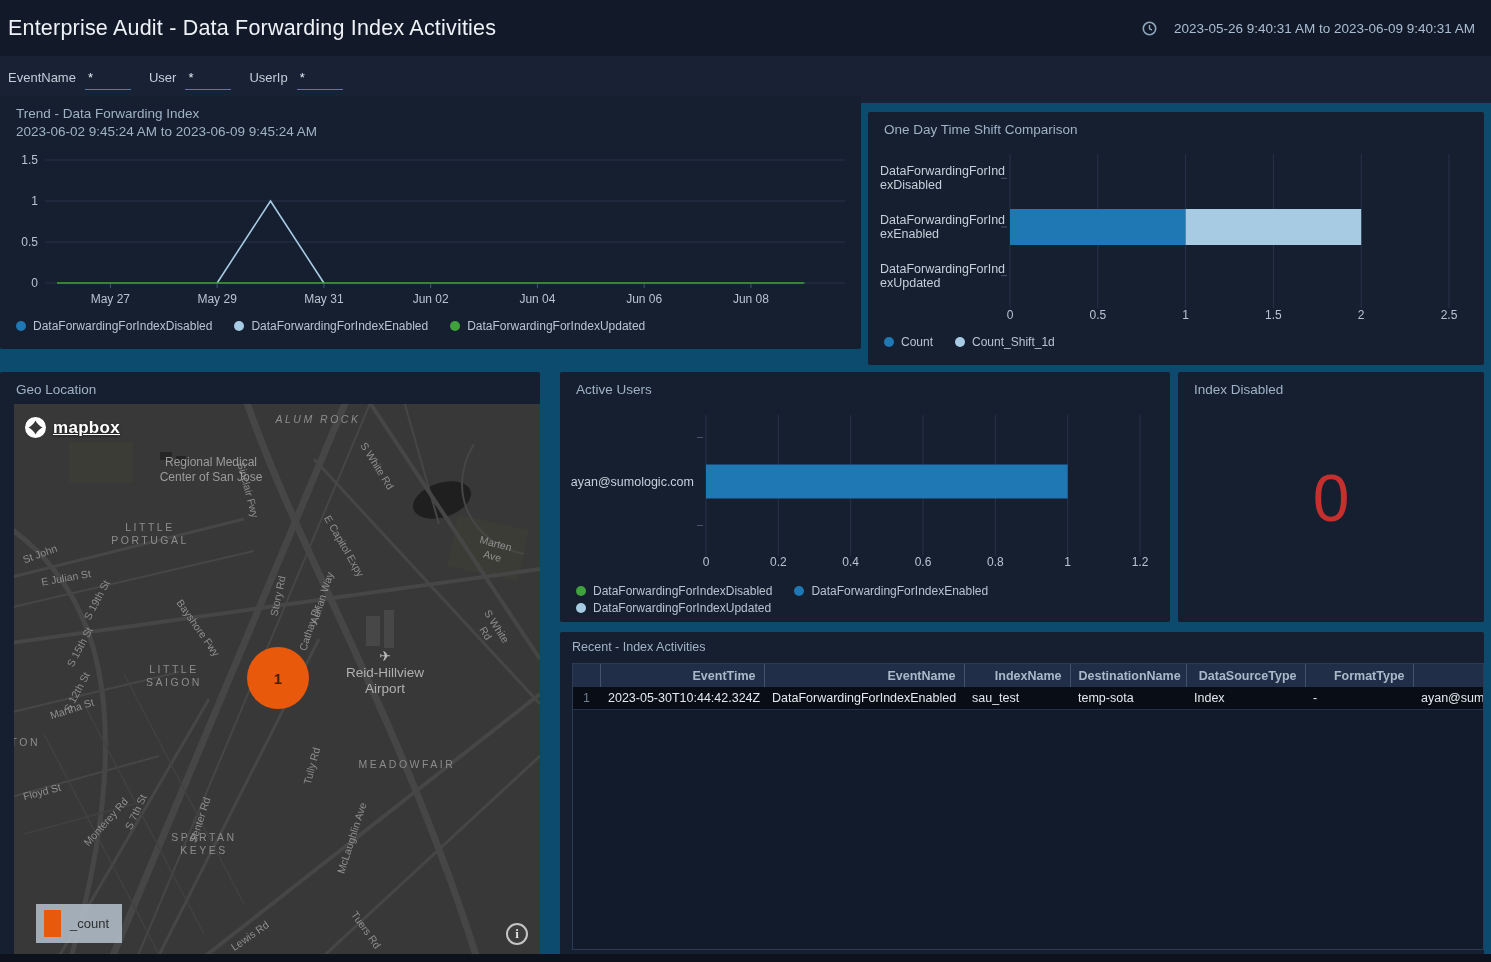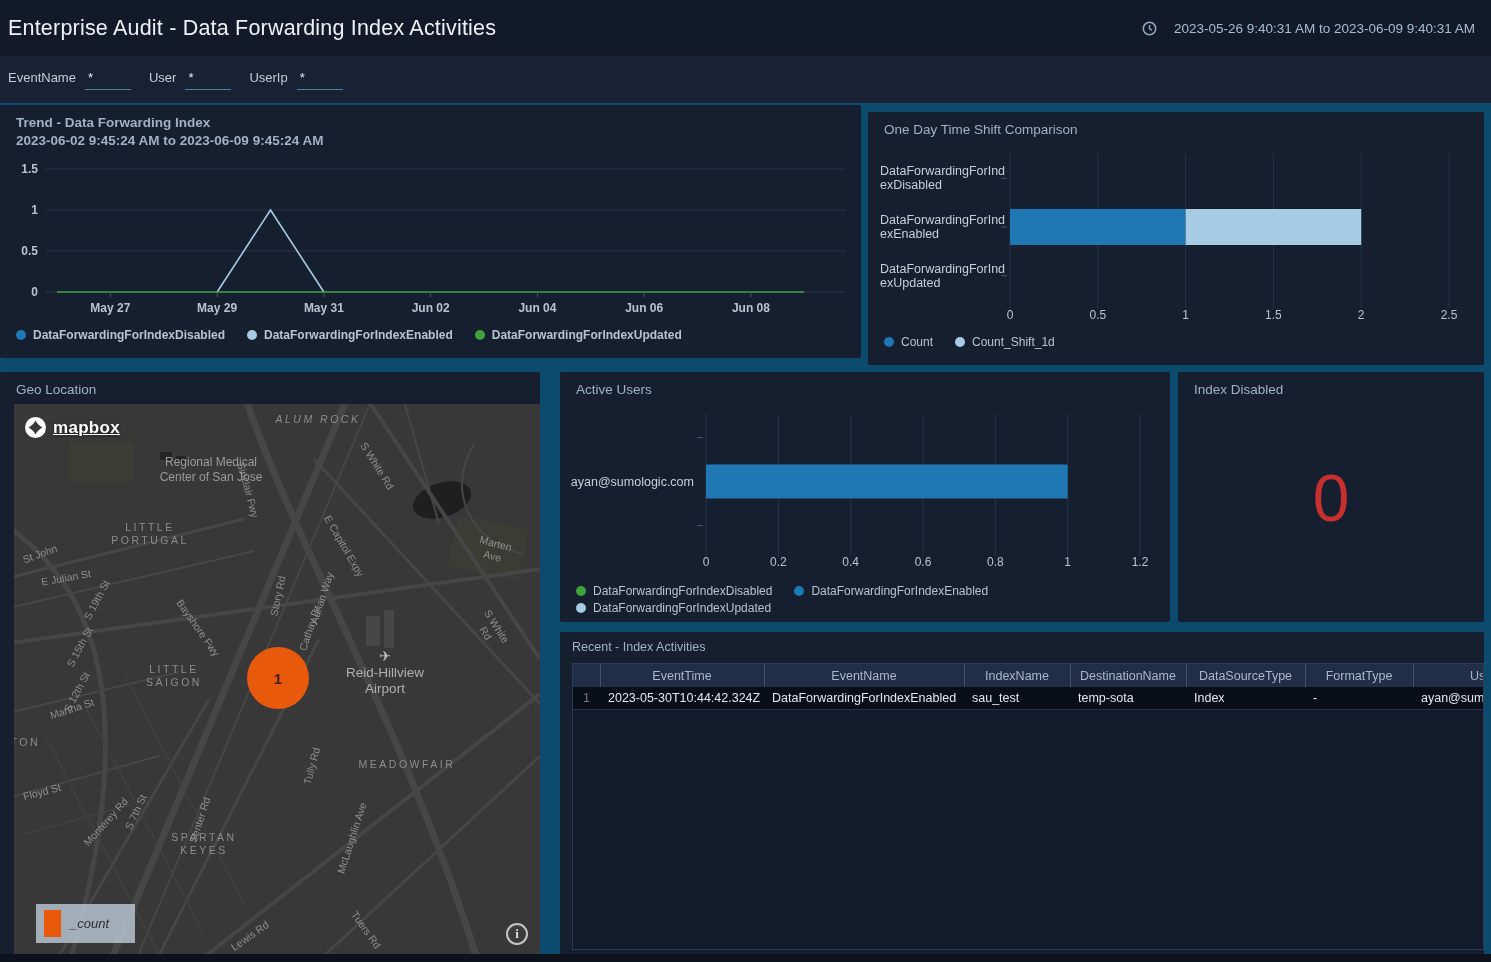--- a/index.html
+++ b/index.html
@@ -17,21 +17,21 @@
                display:flex; align-items:center; padding-left:8px; }
   .fgroup { display:flex; align-items:baseline; margin-right:18px; }
   .flabel { color:#c3cdd9; font-size:13px; margin-right:9px; }
   .fvalue { display:inline-block; min-width:46px; border-bottom:1px solid #4d7ea6; color:#e4eaf1;
             font-size:13px; padding:0 3px 4px 3px; cursor:text; }
 
   
   .panel { position:absolute; background:#161f30; border-radius:2px; }
   .ptitle { position:absolute; left:16px; top:10px; font-size:13.5px; color:#9fb2c6; }
   .psub   { position:absolute; left:16px; top:28px; font-size:13.5px; color:#9fb2c6; }
-  #trend-panel  { left:0;    top:105px; width:861px; height:253px;font-weight:bold; }
+  #trend-panel  { left:0;    top:96px; width:861px; height:253px; }
   #oneday-panel { left:868px; top:112px; width:616px; height:253px; }
   #geo-panel    { left:0;    top:372px; width:540px; height:583px; }
   #active-panel { left:560px; top:372px; width:610px; height:250px; }
   #single-panel { left:1178px; top:372px; width:306px; height:250px; }
   #recent-panel { left:560px; top:632px; width:924px; height:324px; }
   #recent-panel .ptitle { left:12px; top:8px; font-size:12.5px; }
 
   svg.chart { position:absolute; left:0; top:0; }
   text.tick { font-size:12px; fill:#b9c3cf; font-family:"Liberation Sans","DejaVu Sans",sans-serif; }
 
@@ -56,32 +56,32 @@
   .lbl.area { letter-spacing:2.5px; color:#8d8d8d; font-size:10.5px; }
   .lbl.poi { font-size:12px; color:#9b9b9b; line-height:15px; }
   .lbl.poi-lg { font-size:13.5px; color:#b0b0b0; line-height:16px; }
   .lbl .ic { display:block; font-size:14px; color:#bdbdbd; margin-bottom:1px; letter-spacing:0; }
   .marker { position:absolute; width:62px; height:62px; border-radius:50%; background:#e8590c;
             display:flex; align-items:center; justify-content:center; color:#451f04;
             font-weight:bold; font-size:15px; transform:translate(-50%,-50%); cursor:pointer; }
   .mapbox-logo { position:absolute; left:10px; top:12px; display:flex; align-items:center; gap:6px; cursor:pointer; }
   .mapbox-logo .word { color:#fff; font-weight:bold; font-size:17px; letter-spacing:.3px; text-shadow:0 1px 3px rgba(0,0,0,.6);text-decoration:underline; }
   .map-legend { position:absolute; left:22px; bottom:12px; background:rgba(186,199,211,.82);
-                padding:6px 26px 6px 8px; display:flex; align-items:center; gap:9px;font-style:italic; }
+                padding:6px 13px 6px 8px; display:flex; align-items:center; gap:9px; }
   .map-legend .sw { width:17px; height:27px; }
   .map-legend span { color:#2e2e2e; font-size:13px; }
   .info-btn { position:absolute; right:12px; bottom:10px; width:22px; height:22px; border-radius:50%;
               background:#3c3c3c; border:2px solid #c4c4c4; color:#e2e2e2; font-weight:bold; font-size:13px;
               display:flex; align-items:center; justify-content:center; font-family:"Liberation Serif",serif; cursor:pointer; }
 
   
   .tablewrap { position:absolute; left:12px; top:31px; width:912px; height:287px; overflow:hidden;
                background:#121b2b; border:1px solid #2b3a57; }
   table.recent { border-collapse:collapse; table-layout:fixed; width:980px; }
-  table.recent th { background:#212e47; color:#aab8c9; font-weight:400; font-size:12.5px; text-align:center;
+  table.recent th { background:#212e47; color:#aab8c9; font-weight:700; font-size:12.5px; text-align:right;
                     padding:4px 8px; height:23px; border-left:1px solid #44536d; cursor:pointer; }
   table.recent th:first-child { border-left:none; }
   table.recent td { color:#e3e9f0; font-size:12.5px; padding:3px 8px; background:#090d15; height:22px;
                     white-space:nowrap; overflow:hidden; }
   table.recent td.num { color:#6e7d90; text-align:center; }
   table.recent tbody tr { border-bottom:1px solid #24324c; cursor:pointer; }
 </style>
 </head>
 <body>
 

